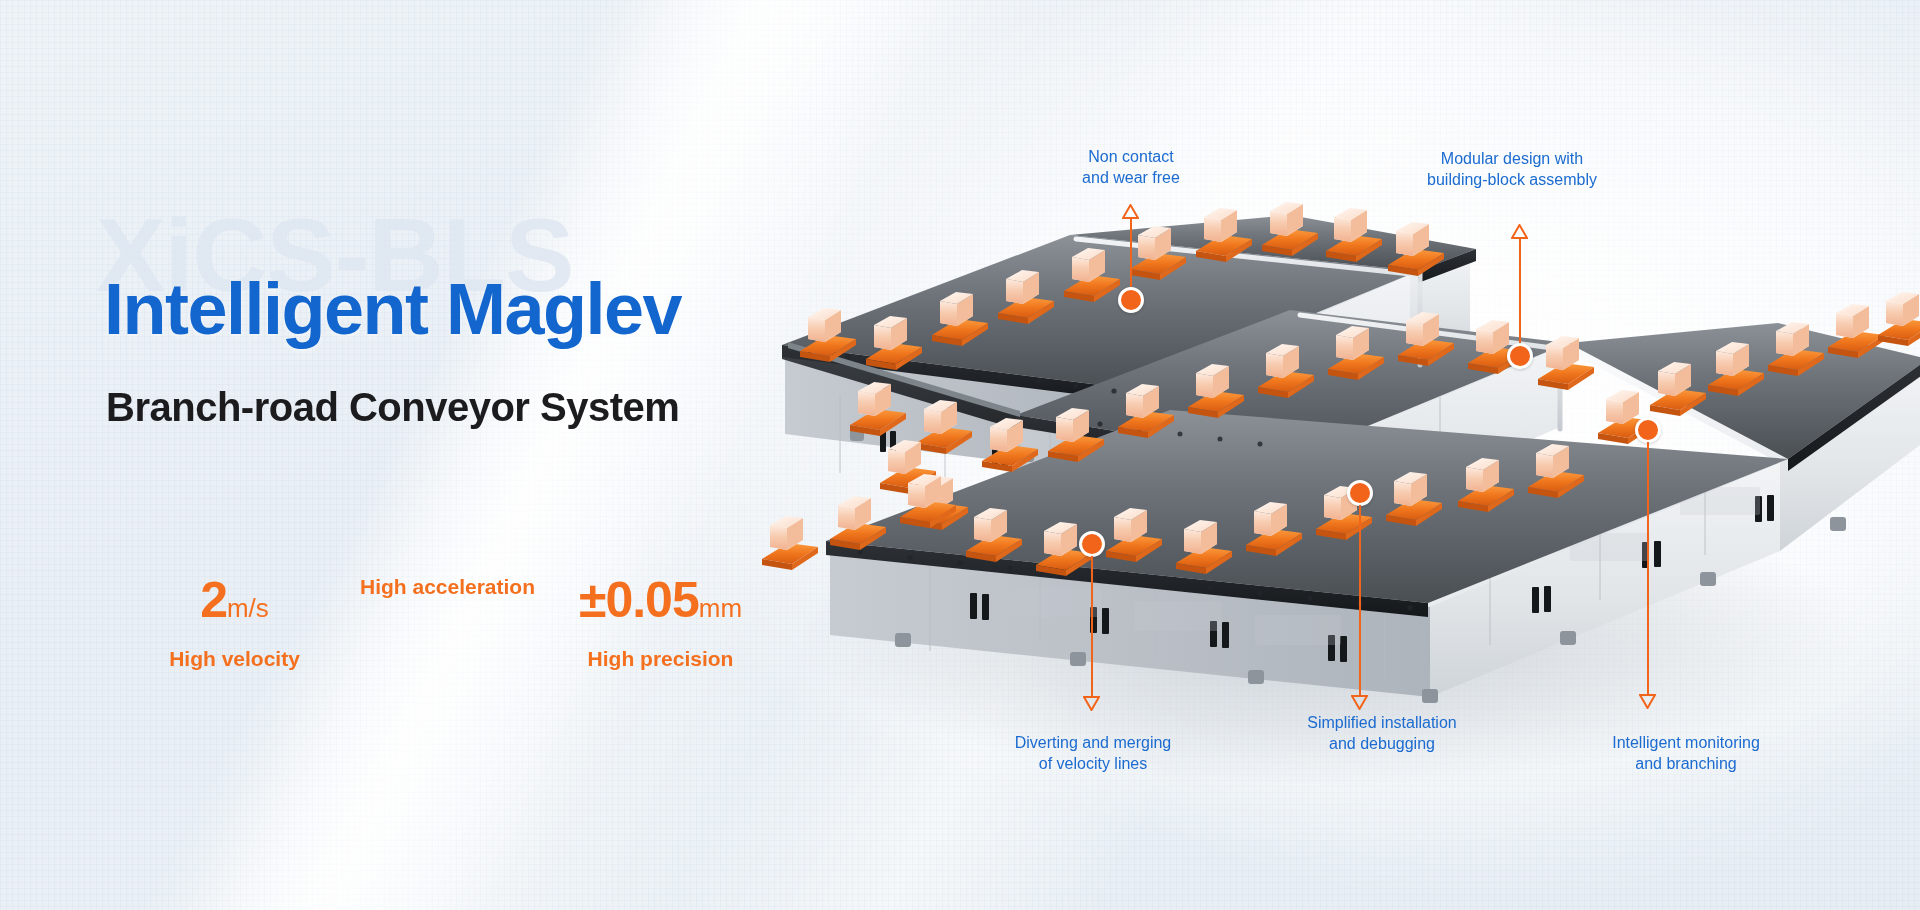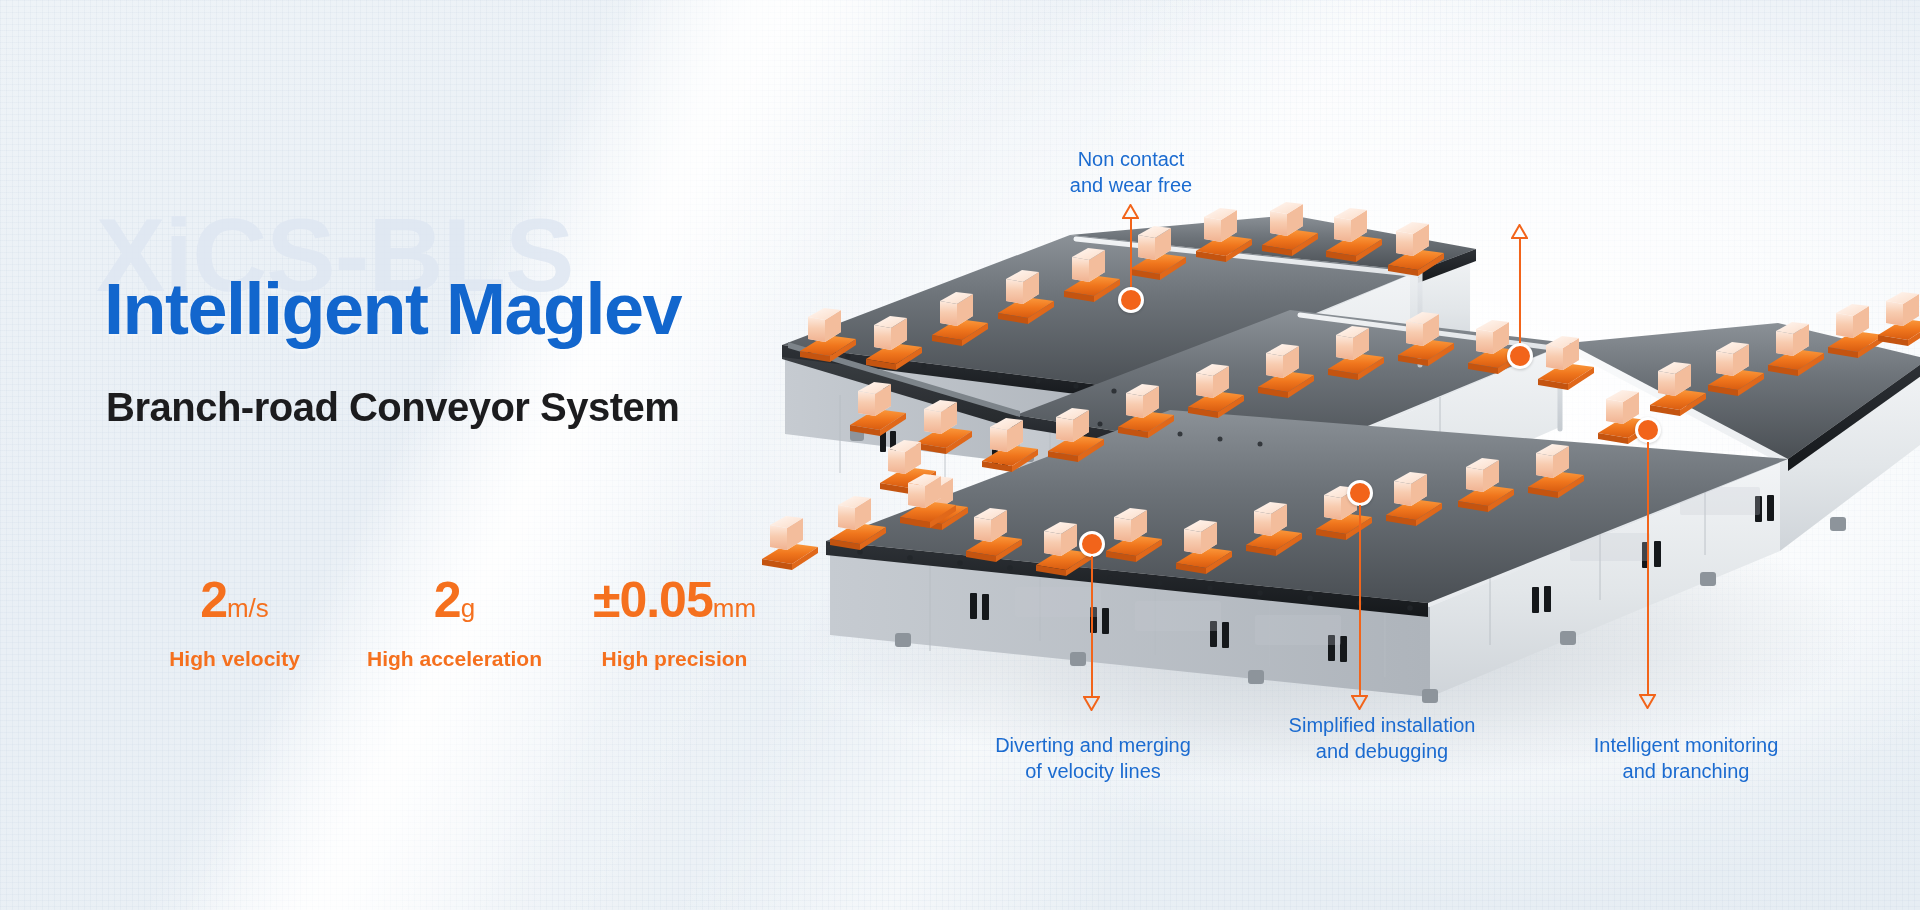--- a/index.html
+++ b/index.html
@@ -59,40 +59,40 @@
   }
   #subtitle {
     position:absolute; left:106px; top:385px;
     font-size:40px; font-weight:800; letter-spacing:-0.5px;
     color:#1c1c1e;
     white-space:nowrap;
   }
 
   #stats {
     position:absolute; left:128px; top:575px;
-    display:flex; gap:7px;
+    display:flex; gap:0;
   }
   .stat { width:213px; text-align:center; }
   .stat-value {
     color:#f5701e;
     white-space:nowrap;
     line-height:1;
     margin-bottom:22px;
   }
   .stat-num { font-size:50px; font-weight:800; letter-spacing:-1px; }
   .stat-unit { font-size:26px; font-weight:400; letter-spacing:0; }
   .stat-label {
     color:#f5701e; font-size:21px; font-weight:700; white-space:nowrap;
   }
 
   
   .callout {
     position:absolute;
     color:#1b6bd0;
-    font-size:20px;
+    font-size:16px;
     line-height:1.32;
     white-space:nowrap;
     font-weight:400;
   }
   .callout.c-center { text-align:center; transform:translateX(-50%); }
 
   .lead {
     position:absolute;
     width:2px;
     background:#f2641a;
@@ -135,23 +135,20 @@
   <h2 id="subtitle">Branch-road Conveyor System</h2>
 
   <div id="stats">
     <div class="stat">
       <div class="stat-value">
         <span class="stat-num">2</span><span class="stat-unit">m/s</span>
       </div>
       <div class="stat-label">High velocity</div>
     </div>
     <div class="stat">
-      <div class="stat-value">
-        <span class="stat-num">2</span><span class="stat-unit">g</span>
-      </div>
       <div class="stat-label">High acceleration</div>
     </div>
     <div class="stat">
       <div class="stat-value">
         <span class="stat-num">±0.05</span><span class="stat-unit">mm</span>
       </div>
       <div class="stat-label">High precision</div>
     </div>
   </div>
 
@@ -848,20 +845,24 @@
     <div>and wear free</div>
   </div>
   <div class="lead" style="left:1130px; top:218px; height:82px;"></div>
   <div class="tri" style="left:1122px; top:204px;">
     <svg viewBox="0 0 17 15">
         <polygon points="8.5,1 16,14 1,14" fill="none" stroke="#f2641a" stroke-width="2"></polygon>
       </svg>
   </div>
   <div class="dot" style="left:1131px; top:300px;"></div>
 
+  <div class="callout c-center" style="left:1512px; top:148px;">
+    <div>Modular design with</div>
+    <div>building-block assembly</div>
+  </div>
   <div class="lead" style="left:1519px; top:238px; height:116px;"></div>
   <div class="tri" style="left:1511px; top:224px;">
     <svg viewBox="0 0 17 15">
         <polygon points="8.5,1 16,14 1,14" fill="none" stroke="#f2641a" stroke-width="2"></polygon>
       </svg>
   </div>
   <div class="dot" style="left:1520px; top:356px;"></div>
 
   <div class="dot" style="left:1092px; top:544px;"></div>
   <div class="lead" style="left:1091px; top:556px; height:142px;"></div>

